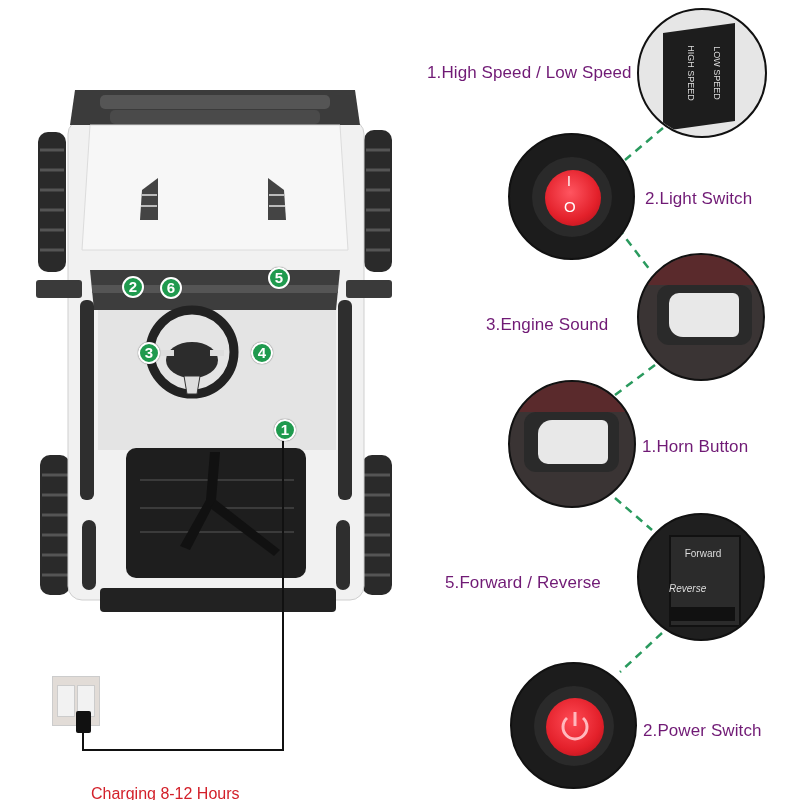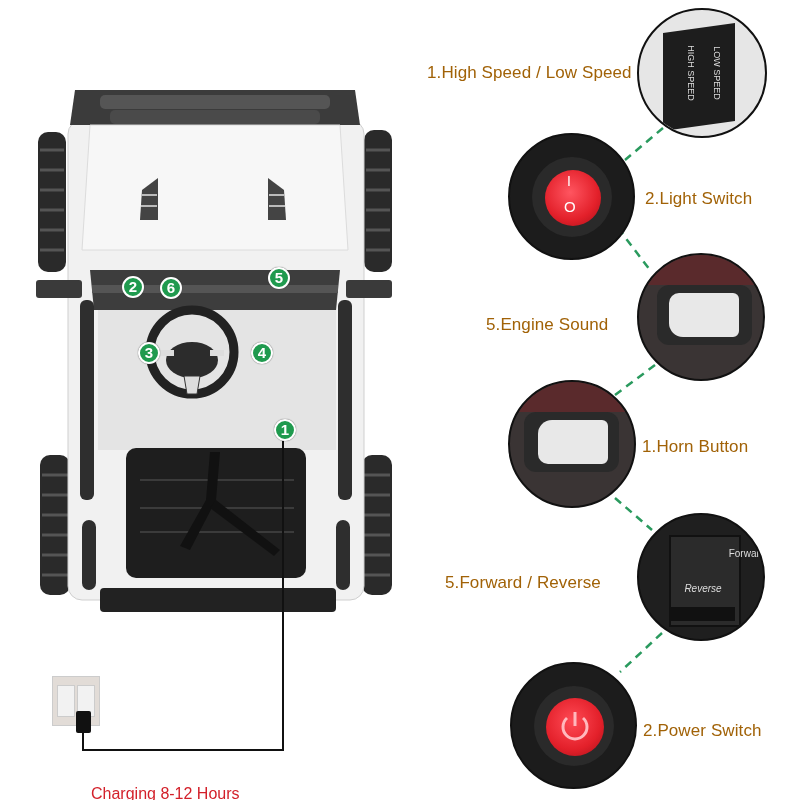--- a/index.html
+++ b/index.html
@@ -1,18 +1,18 @@
 <!DOCTYPE html>
 <html><head>
 <meta charset="utf-8">
 <style>
   html,body{margin:0;padding:0;background:#fff;}
   body{width:800px;height:800px;position:relative;overflow:hidden;font-family:"Liberation Sans",sans-serif;}
   .abs{position:absolute;}
-  .label{position:absolute;font-size:17px;color:#a16207;white-space:nowrap;letter-spacing:0.1px;}
+  .label{position:absolute;font-size:17px;color:#701a75;white-space:nowrap;letter-spacing:0.1px;}
   .circle{position:absolute;border-radius:50%;overflow:hidden;border:2px solid #111;box-sizing:border-box;}
   .marker{position:absolute;width:22px;height:22px;border-radius:50%;background:#1f9a4e;border:2px solid #fff;box-sizing:border-box;color:#fff;font-weight:bold;font-size:15px;line-height:18px;text-align:center;font-family:"Liberation Sans",sans-serif;box-shadow:0 0 1px #333;}
   .charge{position:absolute;color:#d3202a;font-size:16px;}
   svg{display:block;}
 </style>
 </head>
 <body>
 
 <div class="abs" style="left:30px;top:80px;width:380px;height:540px;">
   <svg width="380" height="540" viewBox="0 0 380 540">
@@ -136,39 +136,39 @@
 </div>
 
 <div class="circle" style="left:508px;top:133px;width:127px;height:127px;background:#1c1c1c;border-color:#111;">
   <div class="abs" style="left:22px;top:22px;width:80px;height:80px;border-radius:50%;background:#2a2a2a;"></div>
   <div class="abs" style="left:35px;top:35px;width:56px;height:56px;border-radius:50%;background:radial-gradient(circle at 45% 40%,#ff5560,#e3202a 60%,#a50f18);"></div>
   <div class="abs" style="left:57px;top:38px;color:#fff;font-size:14px;">I</div>
   <div class="abs" style="left:54px;top:63px;color:#fff;font-size:15px;">O</div>
 </div>
 <div class="label" style="left:645px;top:189px;">2.Light Switch</div>
 
-<div class="label" style="left:486px;top:315px;">5.Engine Sound</div>
+<div class="label" style="left:486px;top:315px;">3.Engine Sound</div>
 <div class="circle" style="left:637px;top:253px;width:128px;height:128px;background:#3a3434;">
   <div class="abs" style="left:0;top:0;width:128px;height:30px;background:#5a2a2c;"></div>
   <div class="abs" style="left:18px;top:30px;width:95px;height:60px;border-radius:12px;background:#2a2a2a;"></div>
   <div class="abs" style="left:30px;top:38px;width:70px;height:44px;border-radius:10px 6px 6px 14px;background:#e8e8e8;"></div>
 </div>
 
 <div class="circle" style="left:508px;top:380px;width:128px;height:128px;background:#3a3434;">
   <div class="abs" style="left:0;top:0;width:128px;height:30px;background:#5a2a2c;"></div>
   <div class="abs" style="left:14px;top:30px;width:95px;height:60px;border-radius:12px;background:#2a2a2a;"></div>
   <div class="abs" style="left:28px;top:38px;width:70px;height:44px;border-radius:14px 6px 6px 10px;background:#e8e8e8;"></div>
 </div>
 <div class="label" style="left:642px;top:437px;">1.Horn Button</div>
 
 <div class="label" style="left:445px;top:573px;">5.Forward / Reverse</div>
 <div class="circle" style="left:637px;top:513px;width:128px;height:128px;background:#1f1f1f;">
   <div class="abs" style="left:30px;top:20px;width:68px;height:88px;background:#2b2b2b;border:2px solid #111;"></div>
-  <div class="abs" style="left:30px;top:33px;width:68px;text-align:center;color:#ddd;font-size:10px;padding-left:44px;">Forward</div>
-  <div class="abs" style="left:30px;top:68px;width:68px;text-align:center;color:#ddd;font-size:10px;font-style:italic;">Reverse</div>
+  <div class="abs" style="left:30px;top:33px;width:68px;text-align:center;color:#ddd;font-size:10px;">Forward</div>
+  <div class="abs" style="left:30px;top:68px;width:68px;color:#ddd;font-size:10px;font-style:italic;">Reverse</div>
   <div class="abs" style="left:32px;top:92px;width:64px;height:14px;background:#111;"></div>
 </div>
 
 <div class="circle" style="left:510px;top:662px;width:127px;height:127px;background:#1c1c1c;border-color:#111;">
   <div class="abs" style="left:22px;top:22px;width:80px;height:80px;border-radius:50%;background:#2a2a2a;"></div>
   <div class="abs" style="left:34px;top:34px;width:58px;height:58px;border-radius:50%;background:radial-gradient(circle at 45% 40%,#ff4a55,#e3202a 60%,#a50f18);"></div>
   <svg class="abs" style="left:46px;top:45px;" width="34" height="36" viewBox="0 0 34 36">
     <path d="M9 9 A12 12 0 1 0 25 9" fill="none" stroke="#ffb8bd" stroke-width="3"></path>
     <line x1="17" y1="3" x2="17" y2="17" stroke="#ffb8bd" stroke-width="3"></line>
   </svg>

